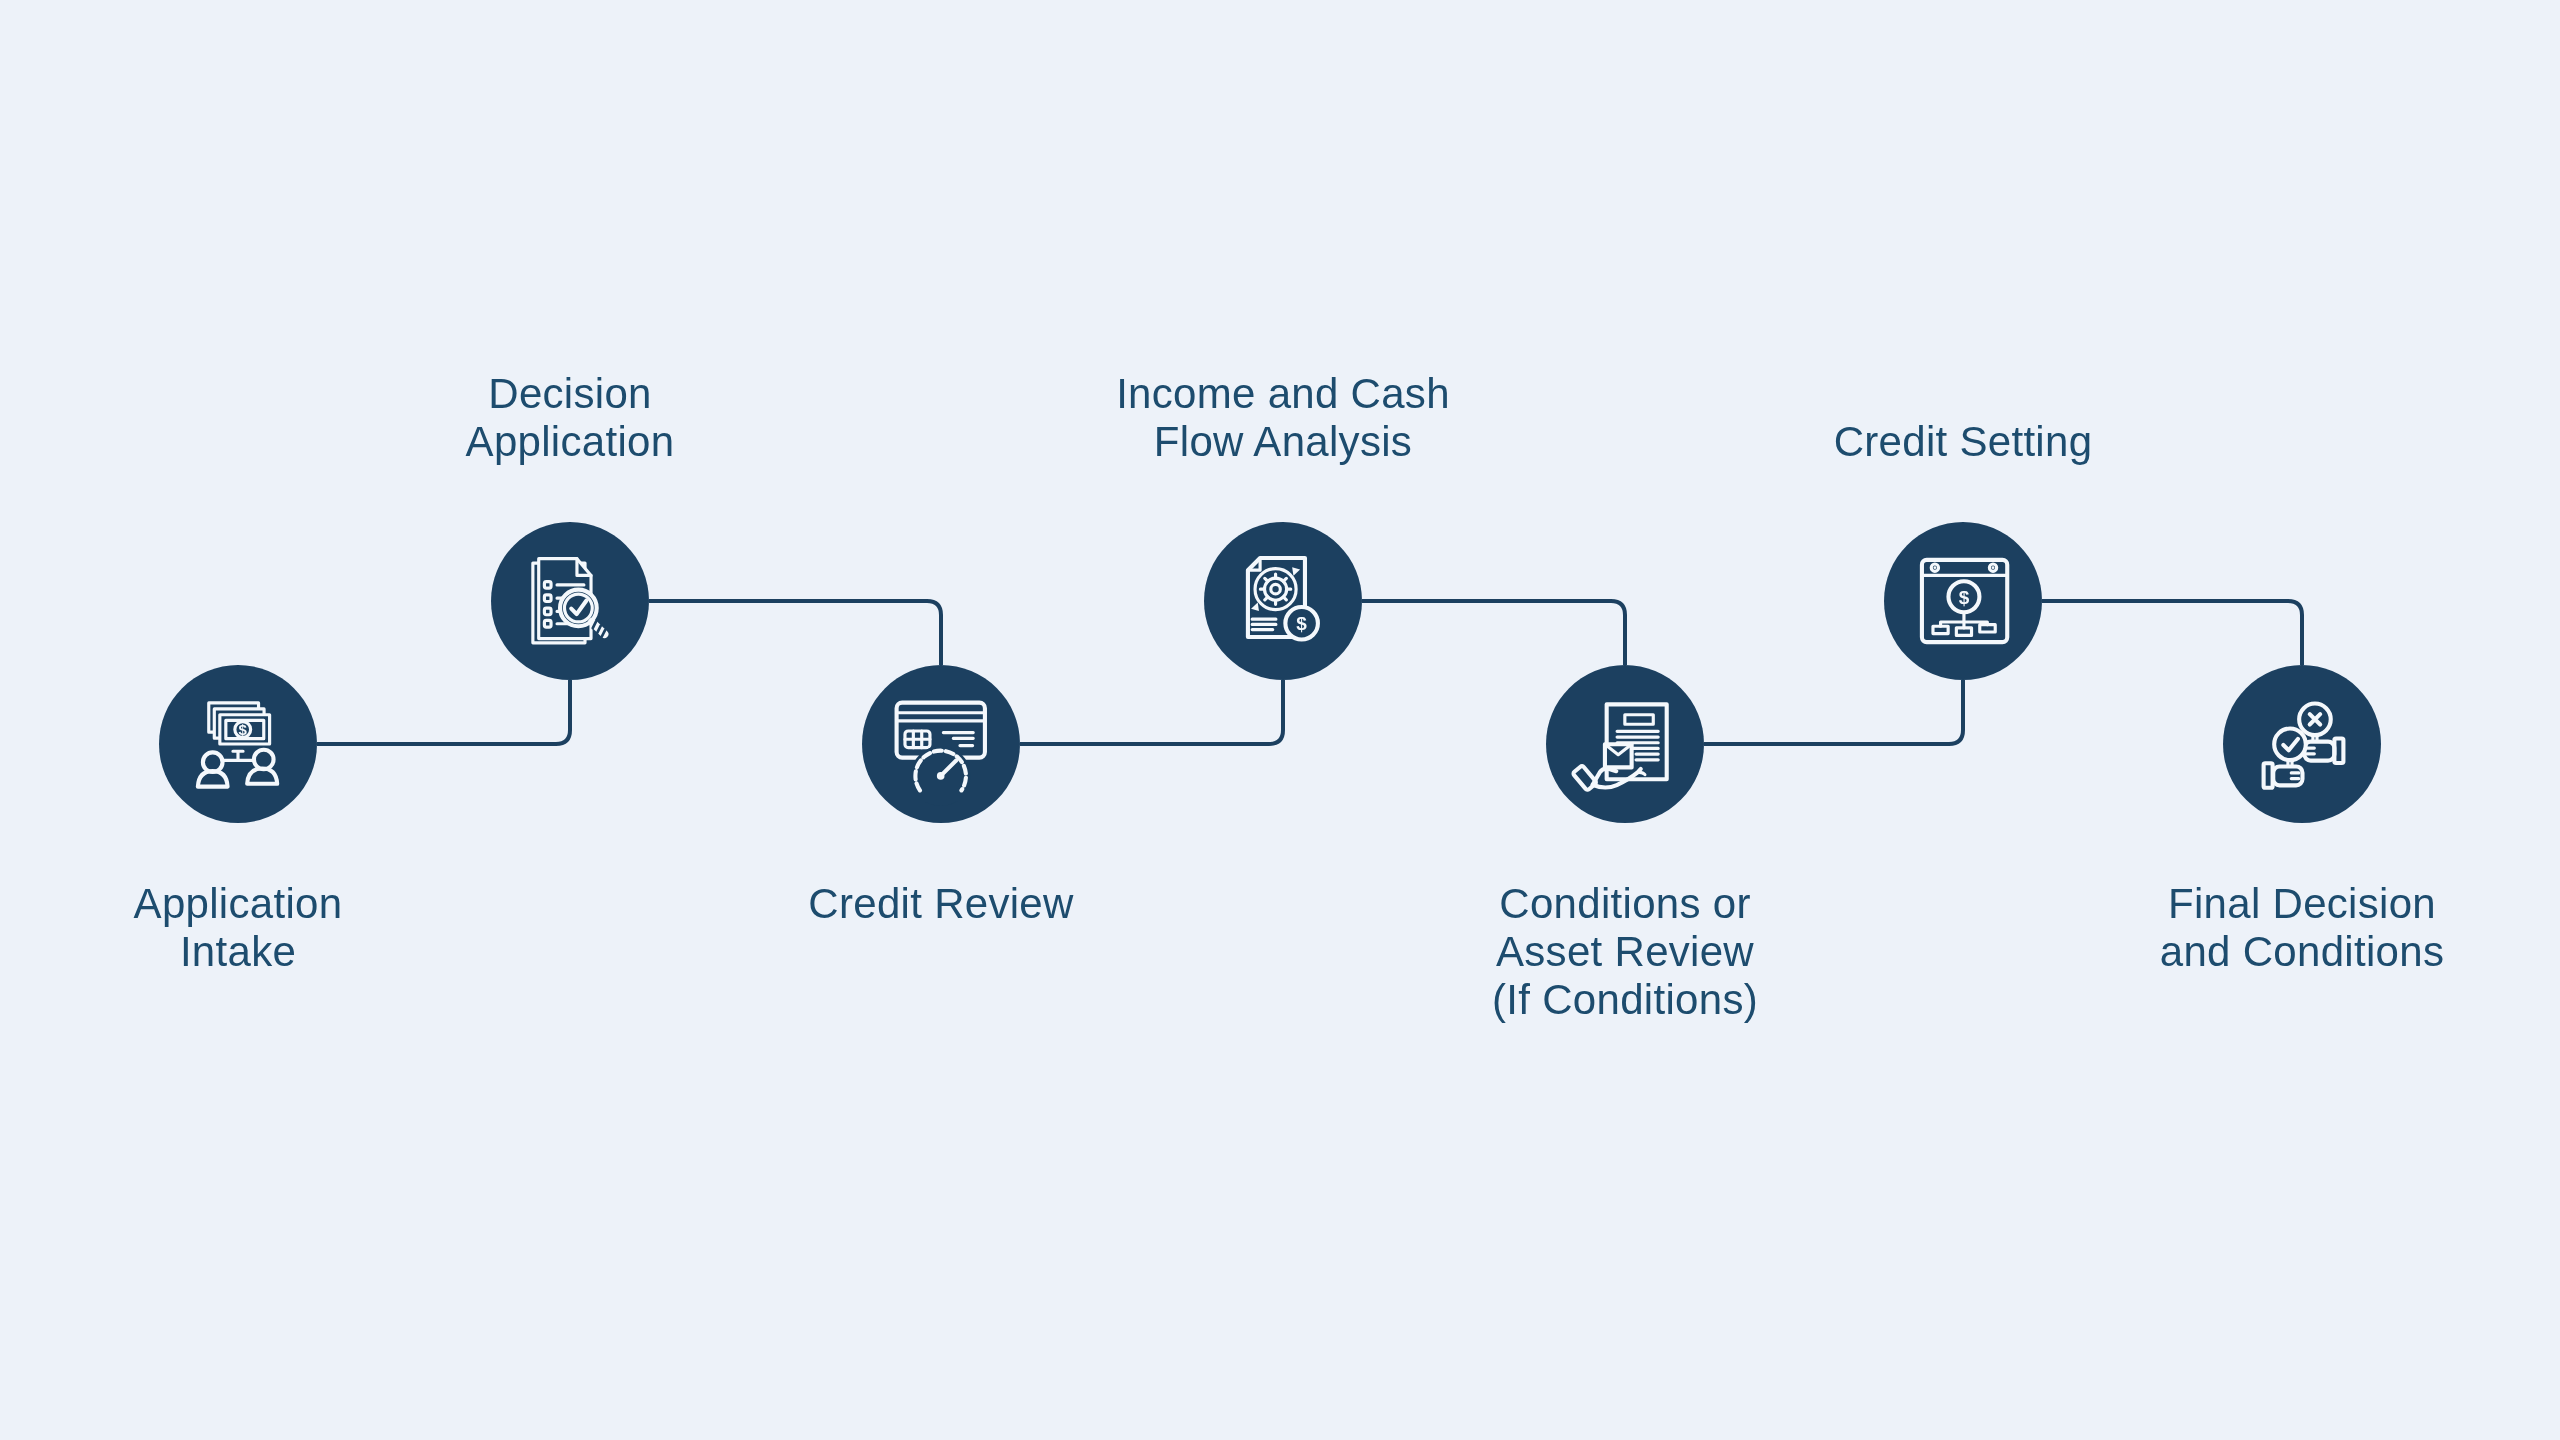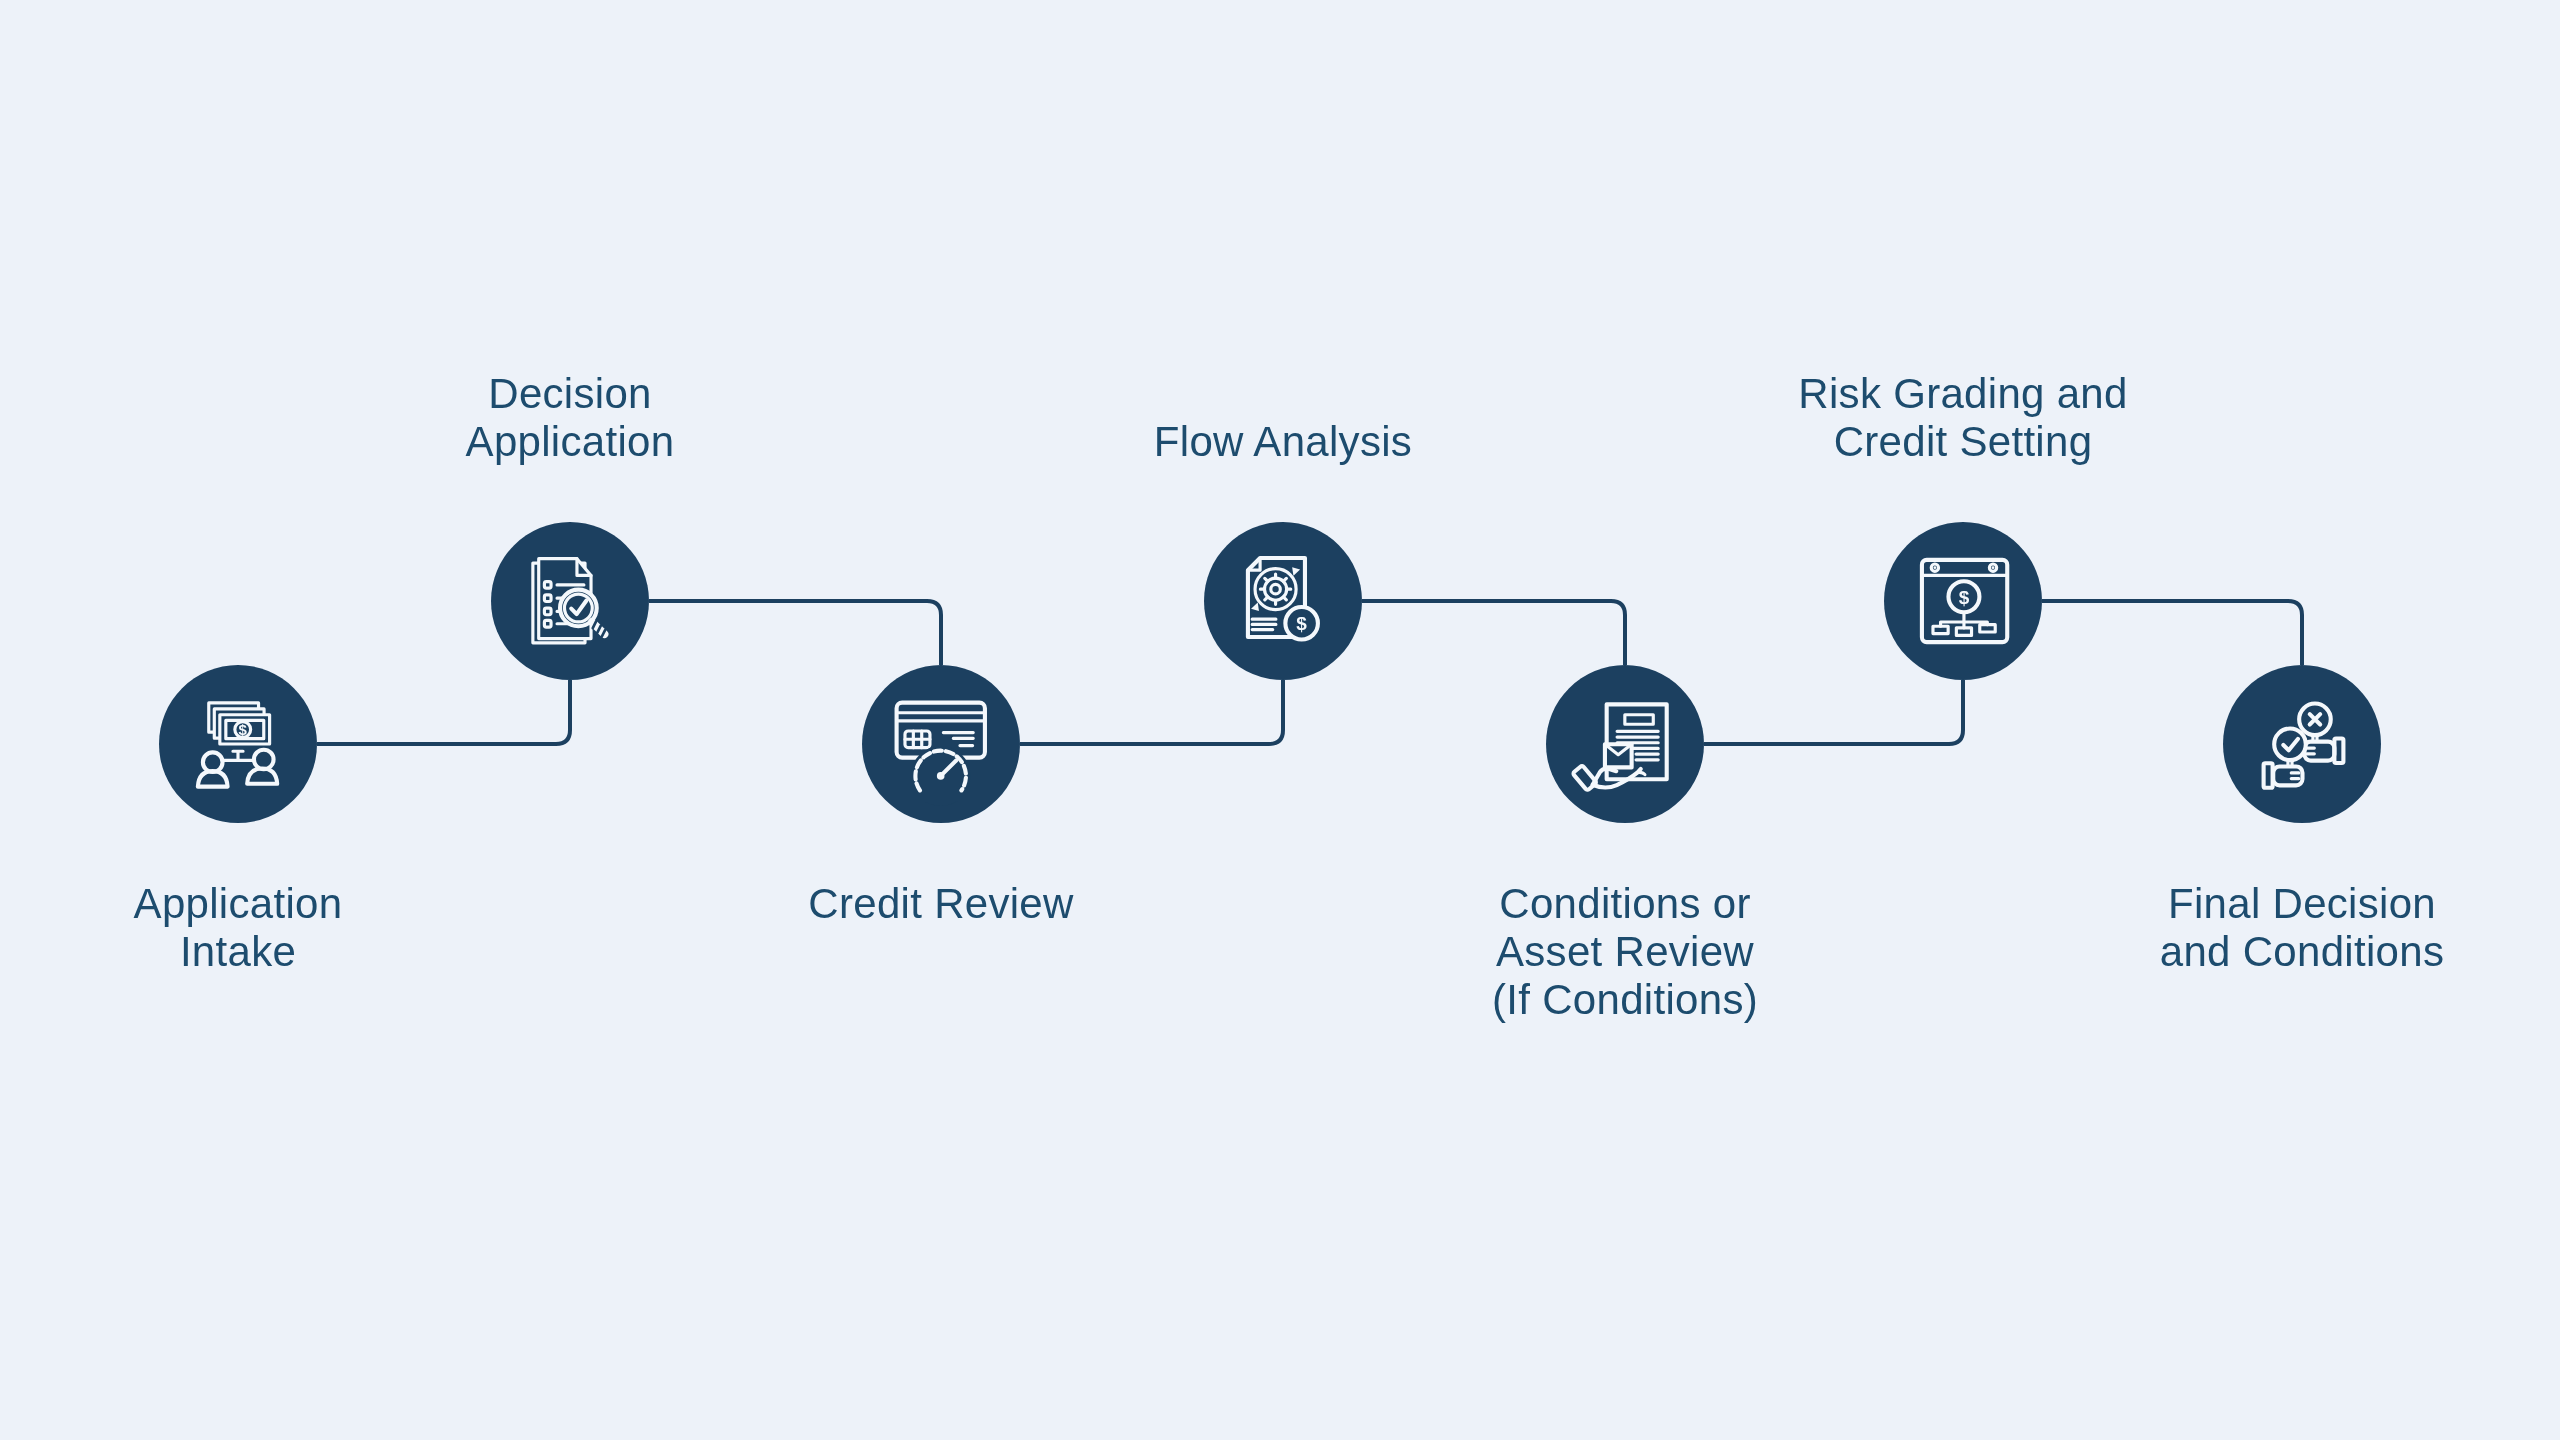--- a/index.html
+++ b/index.html
@@ -129,20 +129,21 @@
       <path class="dot" d="M34.8 56.3 l-5 -1.4 l4.2 -3.9 Z"></path>
       <circle class="st thin" cx="45.3" cy="42.5" r="7"></circle>
       <path class="st thin" d="M52.3 42.5 H54.9 M50.2 37.6 L52.1 35.7 M45.3 35.5 V32.9 M40.4 37.6 L38.5 35.7 M38.3 42.5 H35.7 M40.4 47.4 L38.5 49.3 M45.3 49.5 V52.1 M50.2 47.4 L52.1 49.3"></path>
       <circle class="st thin" cx="45.3" cy="42.5" r="3"></circle>
       <path class="st thin" d="M30.5 61.5 H45.5 M30.5 64.8 H45.5 M30.5 68.1 H43.5"></path>
       <circle class="stf" cx="61.8" cy="64.1" r="10.3"></circle>
       <text class="txt" x="61.8" y="68.5" font-size="12" text-anchor="middle">$</text>
     </svg>
   </div>
   <div class="step-label l4">
+    <span class="label-line">Income and Cash</span>
     <span class="label-line">Flow Analysis</span>
   </div>
 
   <div class="node-circle c5">
     <svg class="icon-svg" viewBox="0 0 100 100" xmlns="http://www.w3.org/2000/svg">
       <rect class="stf" x="38.4" y="24.9" width="38" height="47.4"></rect>
       <rect class="st thin" x="49.9" y="31.5" width="18" height="6"></rect>
       <path class="st thin" d="M45 42 H71 M45 45.6 H71 M45 49.2 H71 M45 52.8 H71 M57 56.4 H71 M57 60 H71"></path>
       <rect class="stf" x="37.3" y="50.2" width="16.9" height="14.6"></rect>
       <path class="st thin" d="M37.3 50.2 L45.7 56.8 L54.2 50.2"></path>
@@ -168,21 +169,20 @@
         <circle class="dot" cx="69" cy="28.9" r="0.9"></circle>
       <circle class="st" cx="50.6" cy="47.3" r="9.8"></circle>
       <text class="txt" x="50.6" y="51.7" font-size="12" text-anchor="middle">$</text>
       <path class="st thin" d="M50.6 57.1 V63.3 M35.8 63.3 H65.4 M35.8 63.3 V66 M50.6 63.3 V67 M65.4 63.3 V65"></path>
       <rect class="st thin" x="31" y="66" width="9.6" height="4.6"></rect>
       <rect class="st thin" x="45.8" y="67" width="9.6" height="4.8"></rect>
       <rect class="st thin" x="60.6" y="65" width="9.8" height="4.6"></rect>
     </svg>
   </div>
   <div class="step-label l6">
-    <span class="label-line">Risk Grading and</span>
     <span class="label-line">Credit Setting</span>
   </div>
 
   <div class="node-circle c7">
     <svg class="icon-svg" viewBox="0 0 100 100" xmlns="http://www.w3.org/2000/svg">
       <rect class="st thin" x="56.9" y="43.5" width="2.6" height="7.5"></rect>
       <circle class="stf" cx="58.2" cy="34.4" r="10"></circle>
       <path class="st" d="M54.9 31.1 L61.5 37.7 M61.5 31.1 L54.9 37.7"></path>
       <rect class="stf" x="51.5" y="48.5" width="19" height="12" rx="4"></rect>
       <rect class="st" x="70.5" y="46.5" width="5.7" height="15.5" rx="1"></rect>

